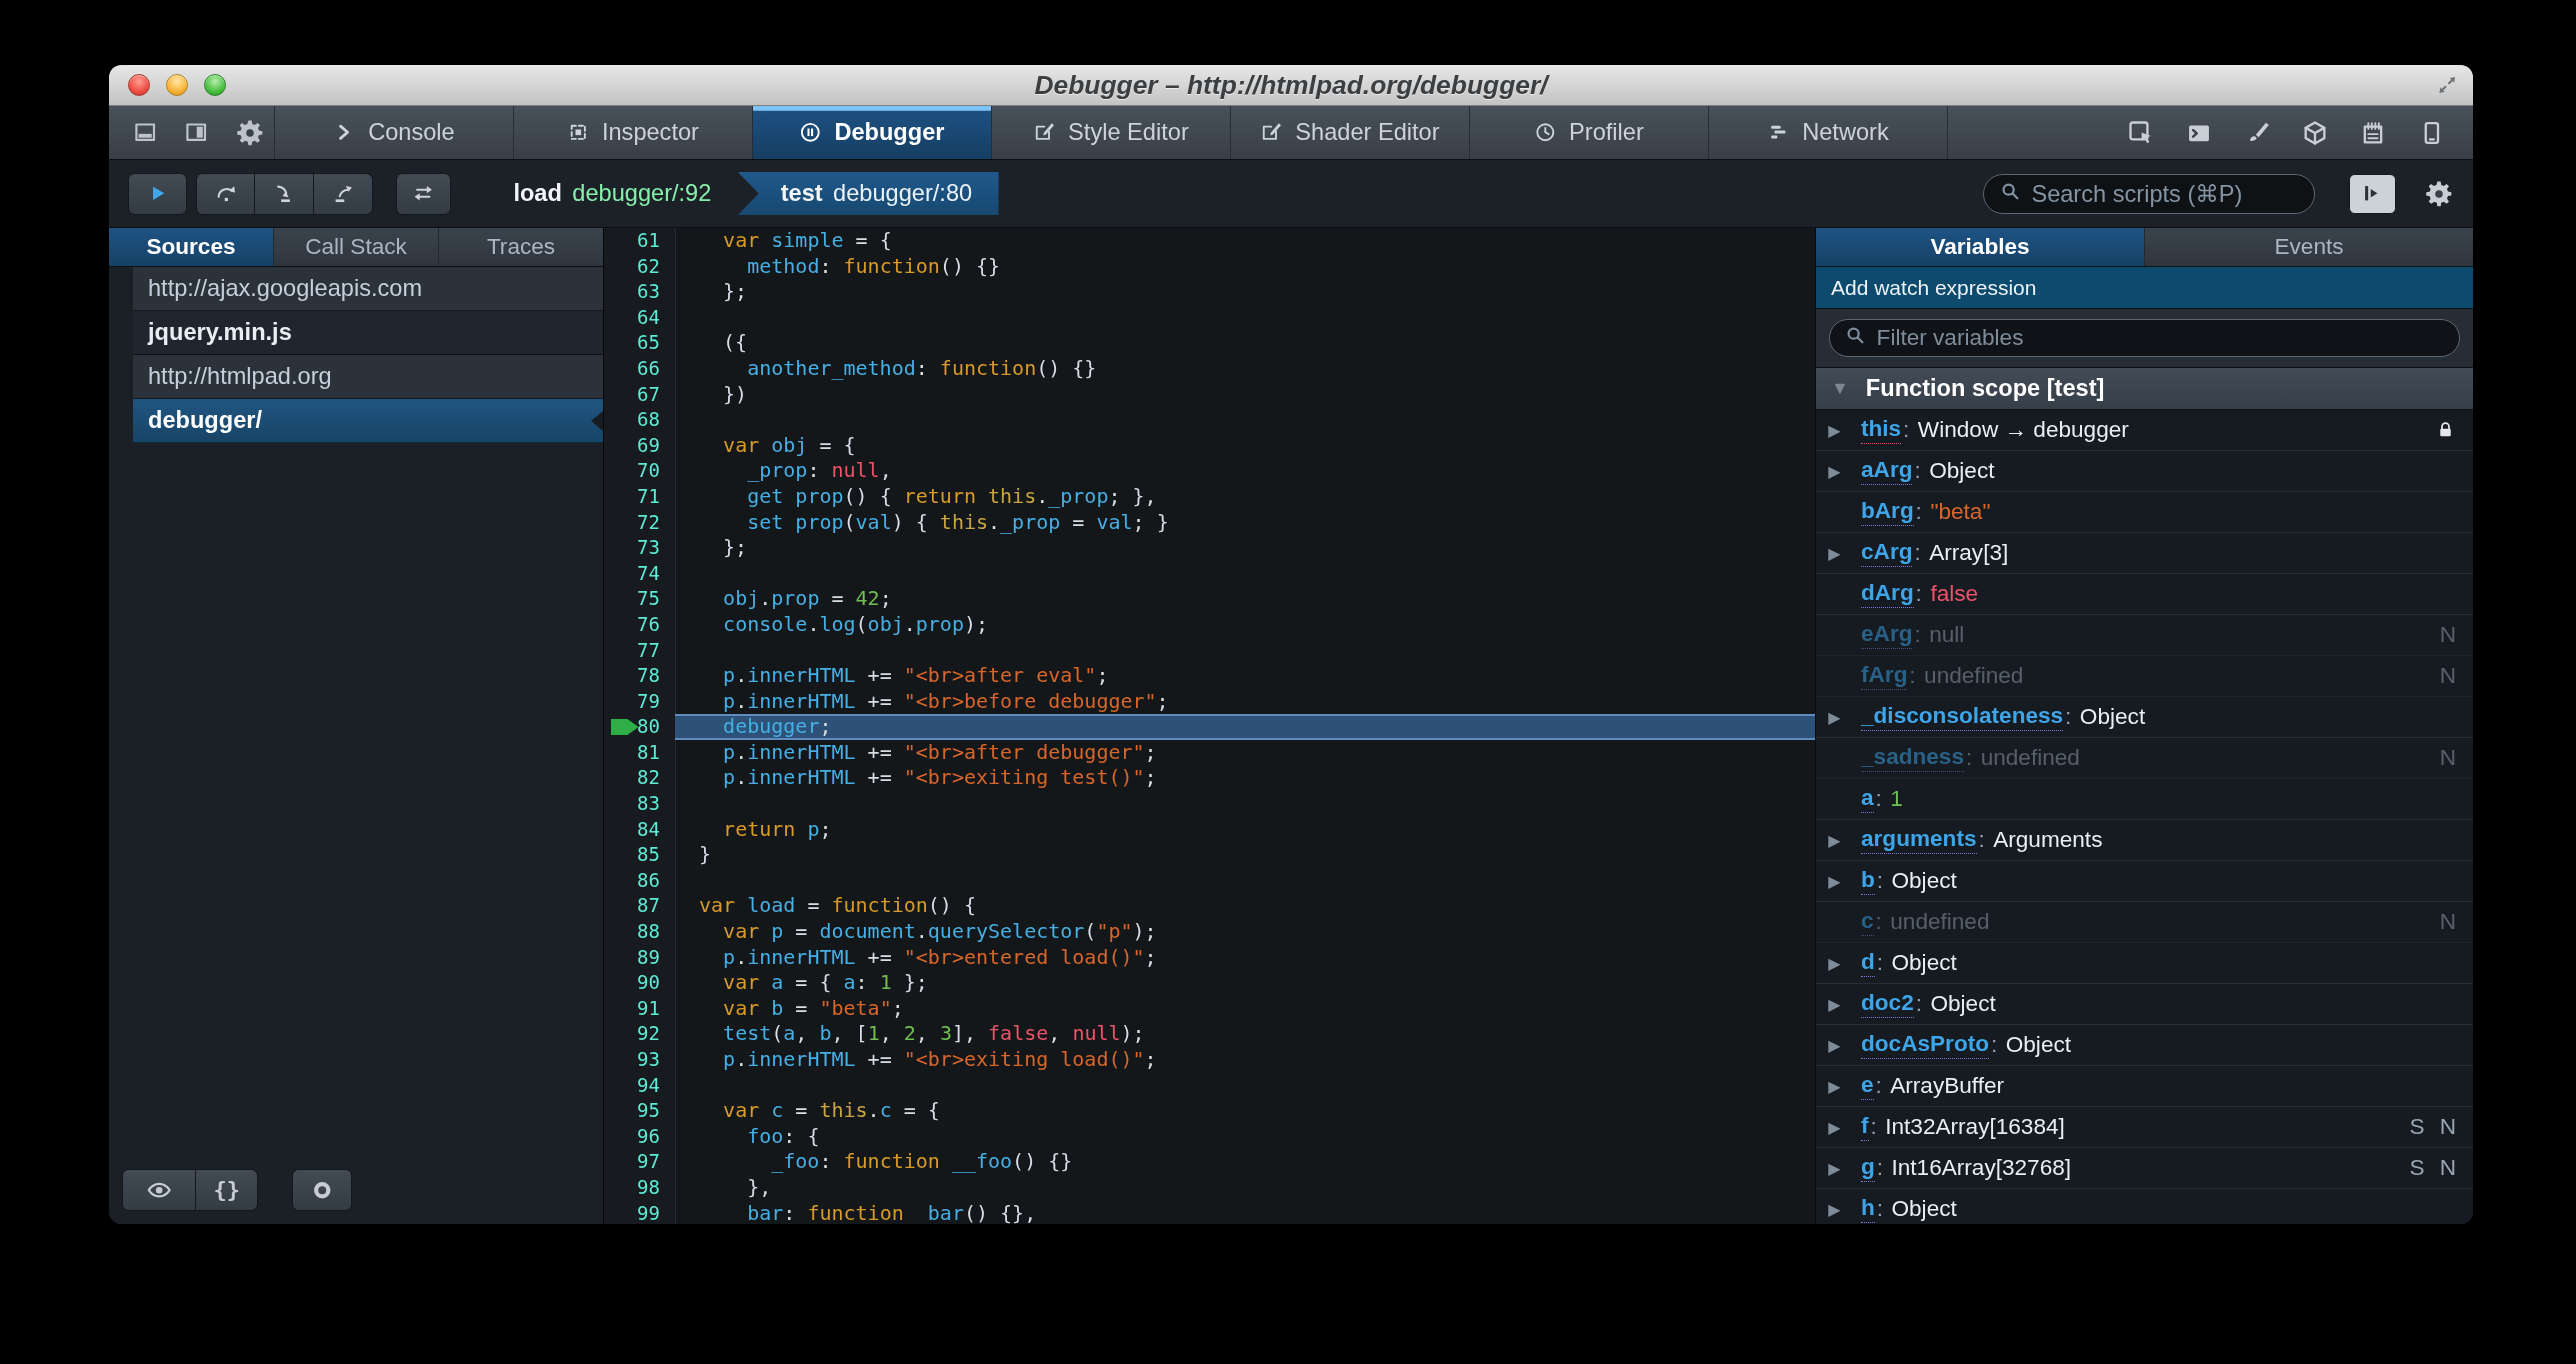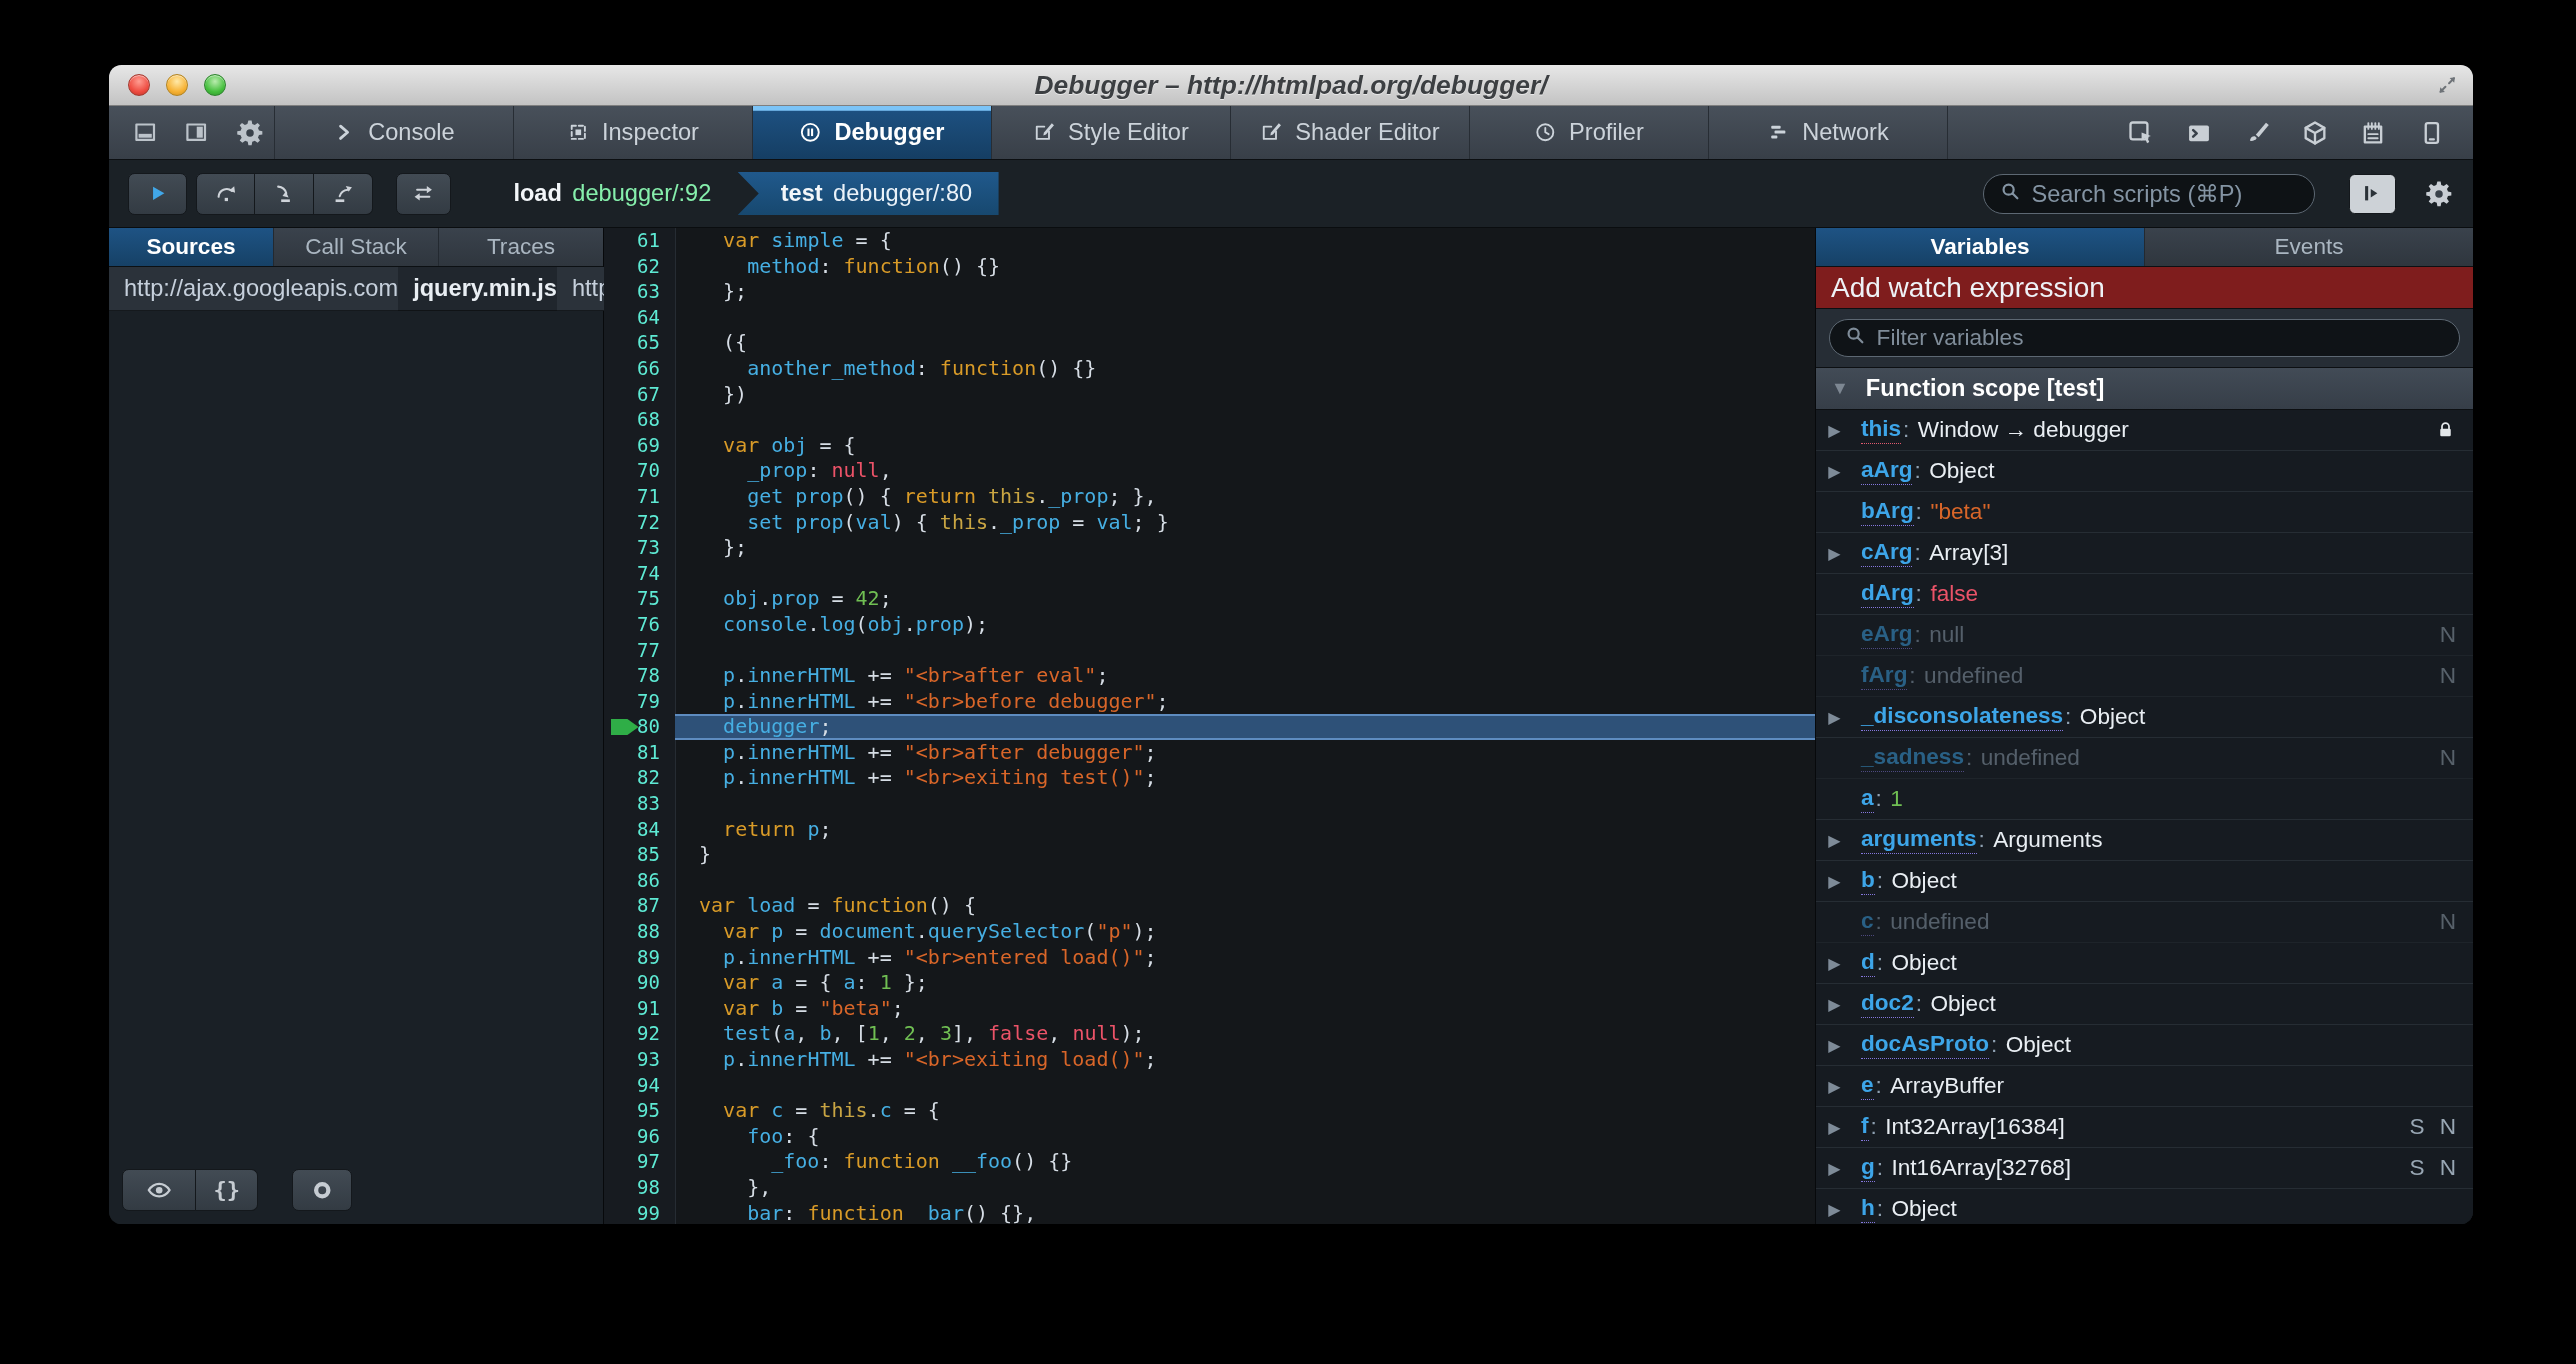--- a/index.html
+++ b/index.html
@@ -97,21 +97,21 @@
   .codeln{flex:1;white-space:pre;padding-left:24px;color:#d6dde5;z-index:1;}
   .lnrow.cur .codeln{background:#2e5178;box-shadow:inset 0 1.9px 0 #5e8cc0,inset 0 -1.9px 0 #5e8cc0;}
   .bparrow{position:absolute;left:6.6px;top:50%;transform:translateY(-50%);width:28px;height:16px;
            background:#2fae47;clip-path:polygon(0 0,60% 0,100% 50%,60% 100%,0 100%);z-index:3;}
   .tk{color:#d99b28;} .tv{color:#46afe3;} .ts{color:#d96629;} .tn{color:#70bf53;}
   .ta{color:#eb5368;} .tt{color:#c9a543;} .tp{color:#d6dde5;}
 
   
   .vars{flex:0 0 657px;width:657px;background:#161b21;display:flex;flex-direction:column;}
   .addwatch{flex:0 0 41px;height:41px;display:flex;align-items:center;padding-left:15px;color:#eef2f6;
-            font-size:28px;background:#7f1d1d;border-bottom:0.9px solid #0c0f12;}
+            font-size:21px;background:#0c4a6e;border-bottom:0.9px solid #0c0f12;}
   .filterstrip{flex:0 0 58px;height:58px;background:#262d35;display:flex;align-items:center;
                padding:0 13.2px;border-bottom:0.9px solid #0c0f12;}
   .filterpill{flex:1;height:38px;border-radius:20px;background:#0f1317;border:1.9px solid #5d6873;
               display:flex;align-items:center;gap:10.4px;padding:0 14px;color:#7f8c99;font-size:22.6px;box-sizing:border-box;}
   .scopehdr{flex:0 0 41px;height:41px;background:linear-gradient(#424b56,#363e48);display:flex;
             align-items:center;gap:17px;padding-left:15px;color:#fff;font-weight:700;font-size:23.6px;
             border-bottom:0.9px solid #0c0f12;}
   .scopehdr .tri{color:#7d8792;font-size:18px;font-weight:400;}
   .varrow{flex:0 0 41px;height:41px;display:flex;align-items:center;padding:0 17px 0 45px;
           position:relative;border-bottom:0.9px solid #262d34;font-size:22.6px;background:#161b21;box-sizing:border-box;}
@@ -375,21 +375,21 @@
     </div>
 
     <div class="content">
 
       <div class="sources">
         <div class="paneltabs" id="src-tabs">
             <div class="ptab active">Sources</div>
             <div class="ptab">Call Stack</div>
             <div class="ptab">Traces</div>
           </div>
-        <div id="src-list" style="display:flex;flex-direction:row;">
+        <div id="src-list" style="display:flex;flex-direction:column;margin-left:24px;">
             <div class="srcrow group">
               <span>http://ajax.googleapis.com</span>
             </div>
             <div class="srcrow file">
               <span>jquery.min.js</span>
             </div>
             <div class="srcrow group">
               <span>http://htmlpad.org</span>
             </div>
             <div class="srcrow file selected">

